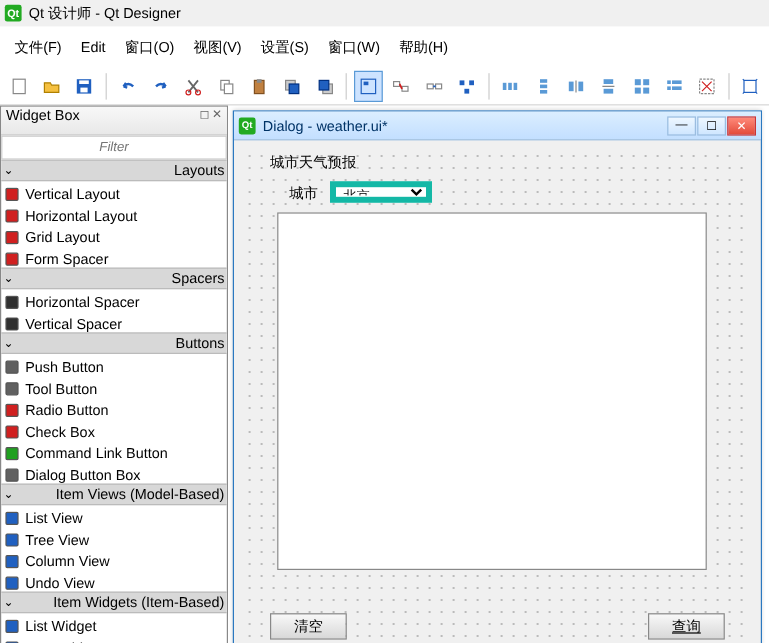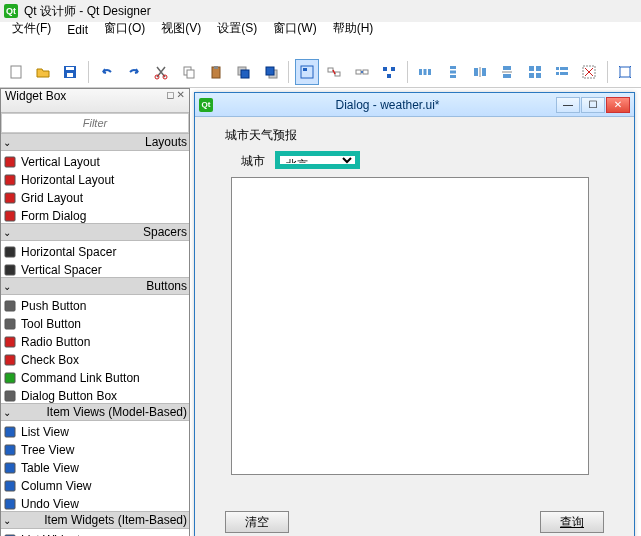--- a/index.html
+++ b/index.html
@@ -1,40 +1,40 @@
 <!DOCTYPE html>
 <html><head>
 <meta charset="utf-8">
 <style>
 *{box-sizing:border-box;margin:0;padding:0;font-family:"Microsoft YaHei",Arial,sans-serif;font-size:12px;}
 body{background:#fff;width:641px;height:536px;overflow:hidden;color:#000;}
 .app-title-bar{height:22px;display:flex;align-items:center;padding:2px 4px;background:#f0f0f0;}
 .app-title-bar .qt-icon{width:14px;height:14px;background:#22aa22;color:#fff;font-size:9px;font-weight:bold;display:flex;align-items:center;justify-content:center;border-radius:2px;margin-right:6px;}
-.menu-bar{height:20px;display:flex;align-items:flex-end;padding:17px 4px;}
+.menu-bar{height:20px;display:flex;align-items:center;padding:17px 4px;}
 .menu-bar span{padding:2px 8px;cursor:default;}
 .toolbar{height:32px;display:flex;align-items:center;padding:2px 4px;gap:4px;border-bottom:1px solid #ccc;}
 .tb-btn{width:26px;height:26px;border:1px solid transparent;display:flex;align-items:center;justify-content:center;cursor:pointer;}
 .tb-sep{width:1px;height:22px;background:#ccc;margin:0 2px;}
 .main{display:flex;height:calc(536px - 74px);}
 .widget-box{width:190px;border:1px solid #888;display:flex;flex-direction:column;}
 .wb-title{height:24px;background:linear-gradient(#f8f8f8,#e8e8e8);display:flex;align-items:flex-start;justify-content:space-between;padding:0 4px;border-bottom:1px solid #bbb;font-size:11px;}
 .wb-title-icons{display:flex;gap:2px;}
 .wb-title-icons span{cursor:pointer;font-size:10px;color:#666;}
 .wb-filter{width:100%;height:20px;border:1px solid #ccc;padding:0 4px;font-style:italic;color:#888;font-size:11px;text-align:center;}
 .wb-list{flex:1;overflow:auto;}
 .wb-cat{height:18px;background:#d8d8d8;border-top:1px solid #bbb;border-bottom:1px solid #bbb;display:flex;align-items:center;padding:0 2px;font-weight:normal;font-size:11px;}
 .wb-cat .chev{width:12px;display:inline-block;font-size:10px;}
 .wb-cat .lbl{flex:1;text-align:right;}
 .wb-item{height:18px;display:flex;align-items:flex-end;padding:0 2px;gap:4px;cursor:default;font-size:11px;}
 .wi-icon{width:14px;height:14px;display:flex;align-items:center;justify-content:center;font-size:10px;}
 .design-area{flex:1;background:#fff;position:relative;overflow:hidden;}
 .dialog-win{position:absolute;left:4px;top:4px;width:441px;height:452px;border:1px solid #2a78c0;background:#f0f0f0;box-shadow:0 0 4px rgba(0,0,0,0.2);}
 .dlg-title{height:24px;background:linear-gradient(#dbeeff,#c3dfff);display:flex;align-items:center;padding:0 4px;border-bottom:1px solid #9bbde0;}
 .dlg-title .qt-icon-sm{width:14px;height:14px;background:#22aa22;color:#fff;font-size:8px;font-weight:bold;display:flex;align-items:center;justify-content:center;border-radius:2px;margin-right:6px;}
-.dlg-title .ttl{flex:1;color:#003366;font-size:12px;text-align:center;}
+.dlg-title .ttl{flex:1;color:#003366;font-size:12px;}
 .dlg-title .win-btns{display:flex;gap:1px;}
 .dlg-title .win-btn{width:24px;height:16px;display:flex;align-items:center;justify-content:center;font-size:10px;border:1px solid #9bbde0;background:linear-gradient(#eef7ff,#cfe6ff);cursor:pointer;}
 .dlg-title .win-close{background:linear-gradient(#ff8a7a,#e34b3b);color:#fff;border-color:#c33;}
 .dlg-body{position:relative;height:calc(100% - 24px);}
 .dot-grid{position:absolute;inset:8px;background-image:radial-gradient(#bbb 0.6px,transparent 0.6px);background-size:10px 10px;}
 .form-label{position:absolute;}
 .dlg-combo{position:absolute;width:85px;height:18px;border:5px solid #14b8a6;background:#fff;font-size:11px;padding:1px 2px;}
 .dlg-list{position:absolute;border:1px solid #888;background:#fff;}
 .dlg-btn{position:absolute;width:64px;height:22px;border:1px solid #888;background:linear-gradient(#f8f8f8,#d8d8d8);font-size:12px;}
 svg{display:block;}
@@ -246,21 +246,21 @@
             </svg>
           </span>
           <span>Grid Layout</span>
         </div>
         <div class="wb-item">
           <span class="wi-icon">
             <svg width="12" height="12">
               <rect x="1" y="1" width="10" height="10" fill="#d02020" stroke="#555" rx="1"></rect>
             </svg>
           </span>
-          <span>Form Dialog</span>
+          <span>Form Spacer</span>
         </div>
         <div class="wb-cat">
           <span class="chev">⌄</span>
           <span class="lbl">Spacers</span>
         </div>
         <div class="wb-item">
           <span class="wi-icon">
             <svg width="12" height="12">
               <rect x="1" y="1" width="10" height="10" fill="#303030" stroke="#555" rx="1"></rect>
             </svg>
@@ -339,28 +339,20 @@
           </span>
           <span>List View</span>
         </div>
         <div class="wb-item">
           <span class="wi-icon">
             <svg width="12" height="12">
               <rect x="1" y="1" width="10" height="10" fill="#2060c0" stroke="#555" rx="1"></rect>
             </svg>
           </span>
           <span>Tree View</span>
-        </div>
-        <div class="wb-item">
-          <span class="wi-icon">
-            <svg width="12" height="12">
-              <rect x="1" y="1" width="10" height="10" fill="#2060c0" stroke="#555" rx="1"></rect>
-            </svg>
-          </span>
-          <span>Table View</span>
         </div>
         <div class="wb-item">
           <span class="wi-icon">
             <svg width="12" height="12">
               <rect x="1" y="1" width="10" height="10" fill="#2060c0" stroke="#555" rx="1"></rect>
             </svg>
           </span>
           <span>Column View</span>
         </div>
         <div class="wb-item">

